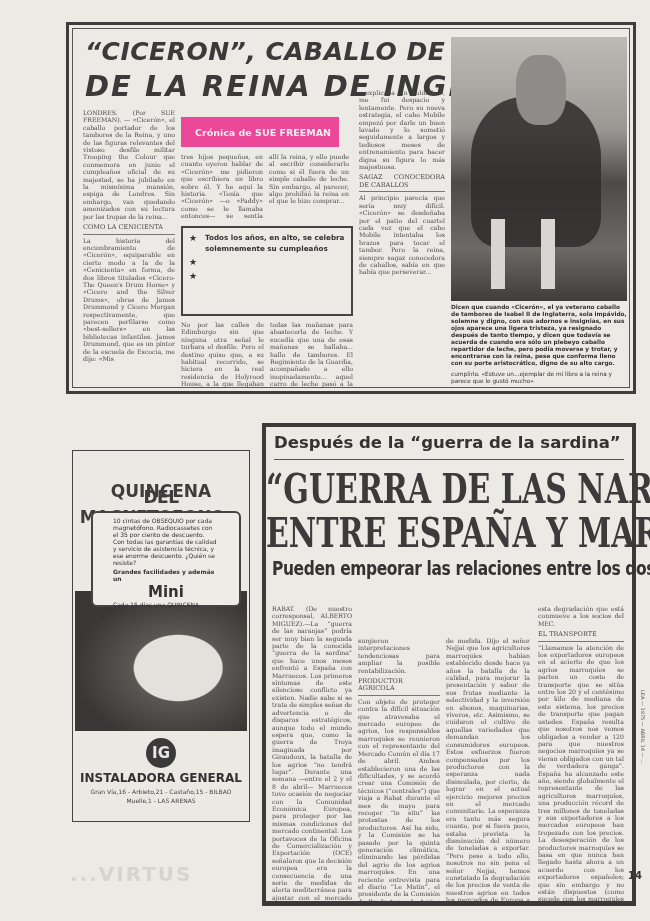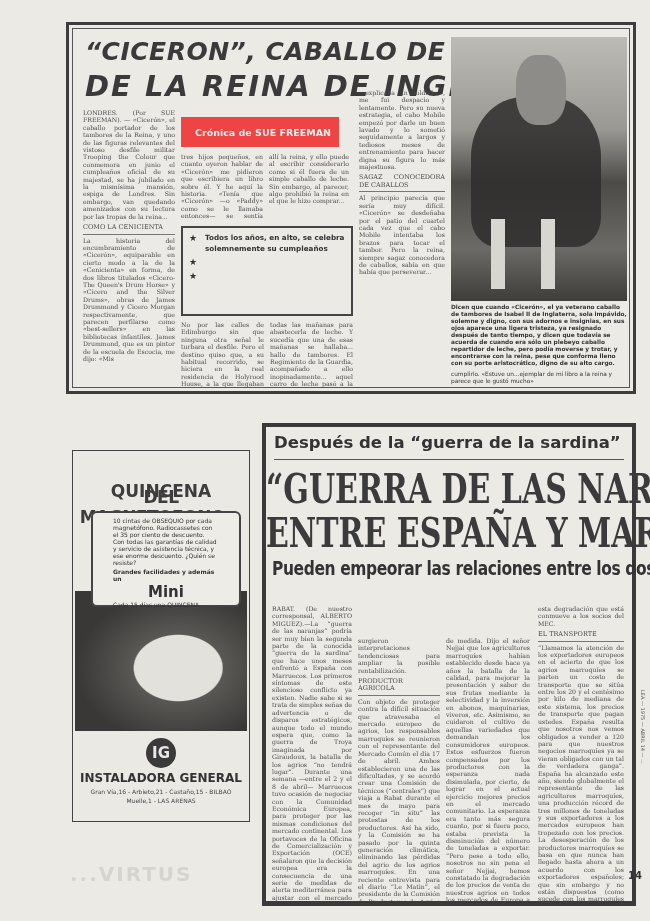--- a/index.html
+++ b/index.html
@@ -6,21 +6,21 @@
   body{width:650px;height:921px;background:#e9e7e2;position:relative;overflow:hidden;font-family:"DejaVu Serif",serif;color:#2b2b2b;}
   .page{position:absolute;left:0;top:0;width:650px;height:921px;background:#eceae5;}
   
   .box1{position:absolute;left:66px;top:22px;width:570px;height:372px;border:3px solid #3d3d3d;box-sizing:border-box;}
   .box1-inner{position:absolute;left:3px;top:3px;right:3px;bottom:3px;border:1px solid #555;}
   .h1{position:absolute;left:12px;font-family:"DejaVu Sans",sans-serif;font-weight:bold;font-style:italic;color:#3a3a3a;letter-spacing:0.5px;white-space:nowrap;}
   .h1a{top:8px;font-size:25px;}
   .h1b{top:40px;font-size:29px;letter-spacing:2px;}
   .col{position:absolute;font-size:6.2px;line-height:7.4px;color:#4a4a4a;text-align:justify;overflow:hidden;}
   .subhead{font-size:6.5px;text-transform:uppercase;margin:4px 0 2px;border-bottom:1px solid #777;padding-bottom:2px;}
-  .byline1{position:absolute;left:108px;top:88px;width:158px;height:30px;background:#ef4444;color:#eee;font-family:"DejaVu Sans",sans-serif;font-weight:bold;font-size:9.5px;text-align:right;padding:10px 8px 0 0;box-sizing:border-box;}
+  .byline1{position:absolute;left:108px;top:88px;width:158px;height:30px;background:#ec4899;color:#eee;font-family:"DejaVu Sans",sans-serif;font-weight:bold;font-size:9.5px;text-align:right;padding:10px 8px 0 0;box-sizing:border-box;}
   .highlights{position:absolute;left:108px;top:197px;width:172px;height:90px;border:2px solid #444;box-sizing:border-box;padding:5px 6px;font-family:"DejaVu Sans",sans-serif;font-weight:bold;font-size:7.2px;line-height:10.5px;color:#333;}
   .hl-item{display:flex;margin-bottom:3px;}
   .star{width:16px;flex:none;font-size:9px;}
   .photo1{position:absolute;left:378px;top:8px;width:176px;height:264px;background:linear-gradient(180deg,#bdbbb5 0%,#9a9893 35%,#4d4b48 55%,#6c6a66 80%,#3f3d3a 100%);overflow:hidden;}
   .photo1 .horse{position:absolute;left:20px;top:60px;width:130px;height:150px;background:#2f2d2b;border-radius:40% 40% 20% 20%;opacity:.85;}
   .photo1 .rider{position:absolute;left:65px;top:18px;width:50px;height:70px;background:#8e8c88;border-radius:40%;}
   .photo1 .leg{position:absolute;bottom:12px;width:14px;height:70px;background:#d8d6d0;}
   .caption1{position:absolute;left:378px;top:275px;width:176px;font-family:"DejaVu Sans",sans-serif;font-weight:bold;font-size:5.8px;line-height:7px;color:#333;}
   
   .ad{position:absolute;left:72px;top:450px;width:178px;height:372px;border:1px solid #444;box-sizing:border-box;background:#ebe9e4;}

